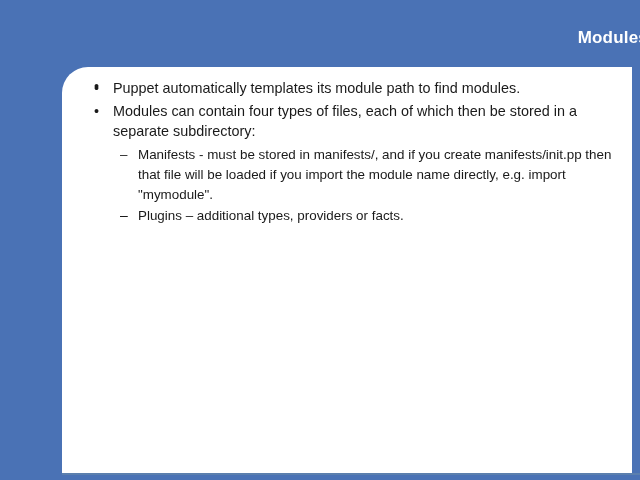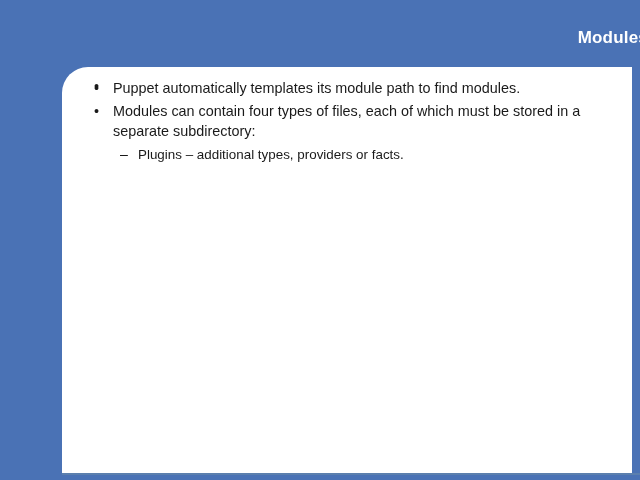--- a/index.html
+++ b/index.html
@@ -148,27 +148,28 @@
         <span class="marker">•</span>
       </div>
 
       <div class="bullet-l1">
         <span class="marker">•</span>
         <span class="txt">Puppet automatically templates its module path to find modules.</span>
       </div>
 
       <div class="bullet-l1">
         <span class="marker">•</span>
-        <span class="txt">Modules can contain four types of files, each of which must be stored in a separate subdirectory:</span>
+        <span class="txt">Modules can contain four types of files, each of which then be stored in a separate subdirectory:</span>
       </div>
 
       <div class="sub-list">
 
         <div class="bullet-l2">
           <span class="marker">–</span>
+          <span class="txt"> Manifests - must be stored in manifests/, and if you create manifests/init.pp then that file will be loaded if you import the module name directly, e.g. import "mymodule".</span>
         </div>
 
         <div class="bullet-l2">
           <span class="marker">–</span>
         </div>
 
         <div class="bullet-l2">
           <span class="marker">–</span>
         </div>
 

